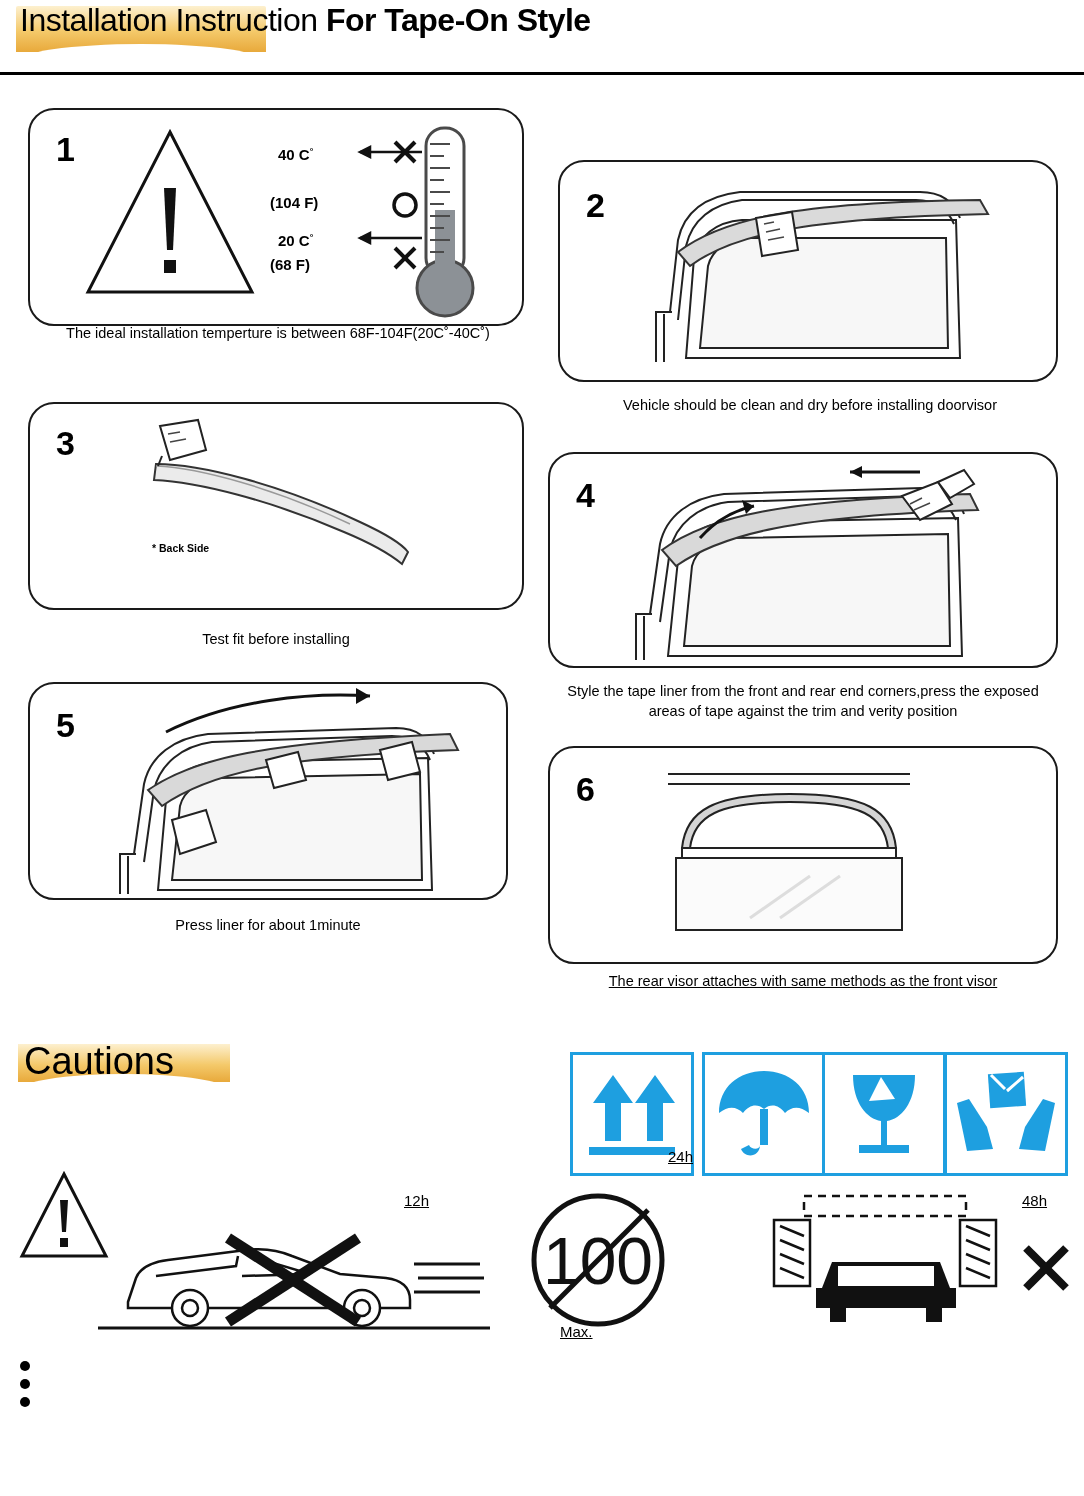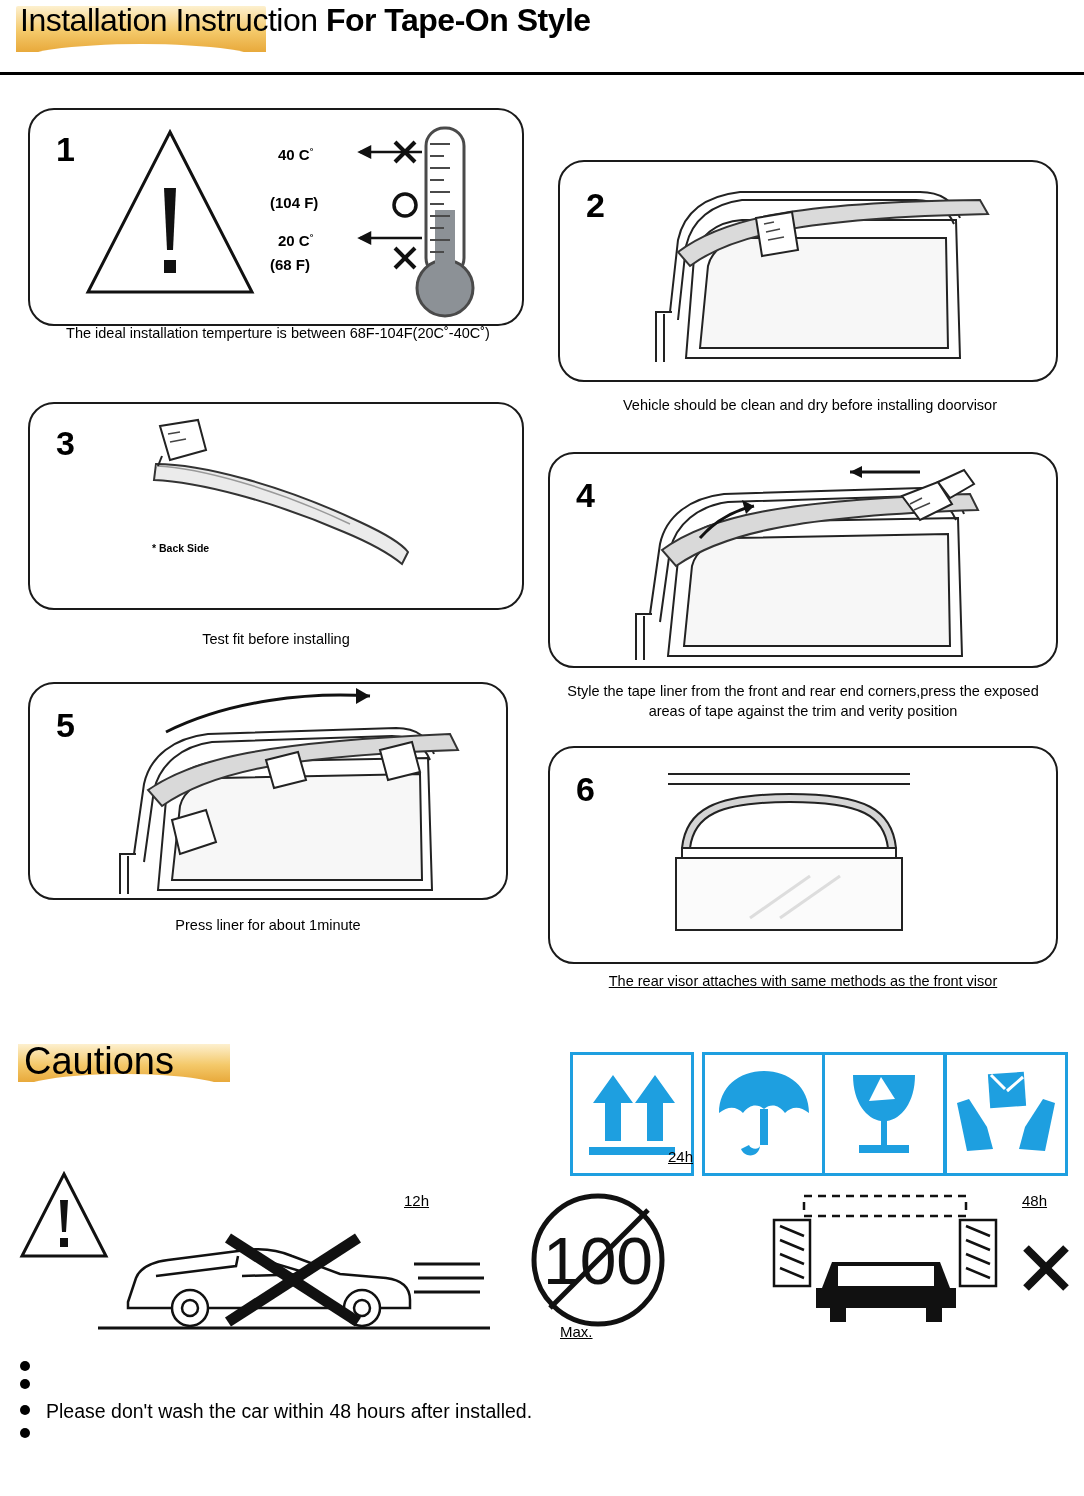--- a/index.html
+++ b/index.html
@@ -438,18 +438,14 @@
 
 <div class="bullets">
   <div class="bullet-row">
     <span class="bullet-dot"></span>
   </div>
   <div class="bullet-row">
     <span class="bullet-dot"></span>
   </div>
   <div class="bullet-row">
     <span class="bullet-dot"></span>
-    <span class="bullet-text">Please don't wash the car within 48 hours after installed.</span>
   </div>
-  <div class="bullet-row">
-    <span class="bullet-dot"></span>
-  </div>
 </div>
 
 </body></html>

